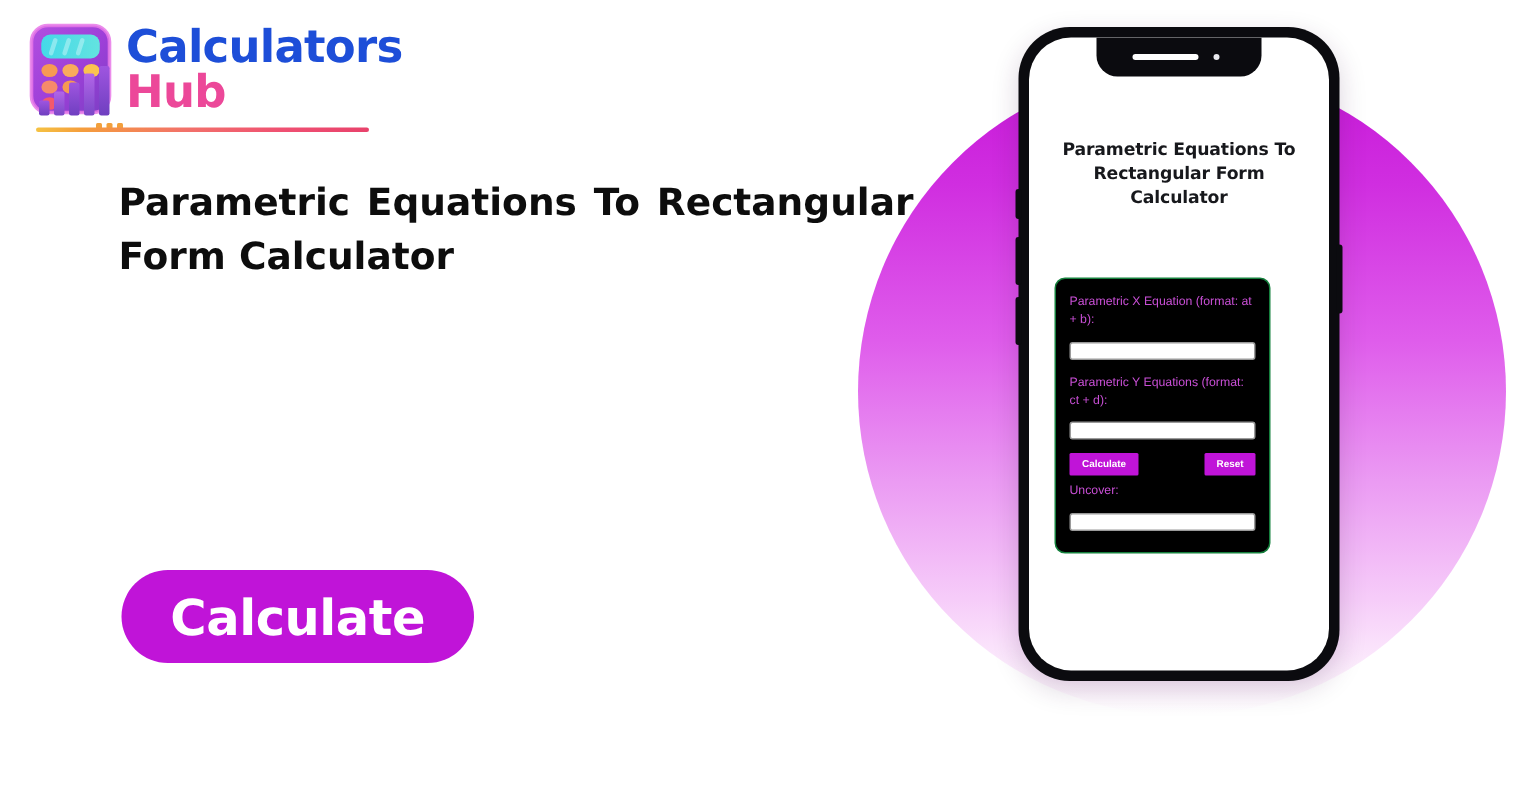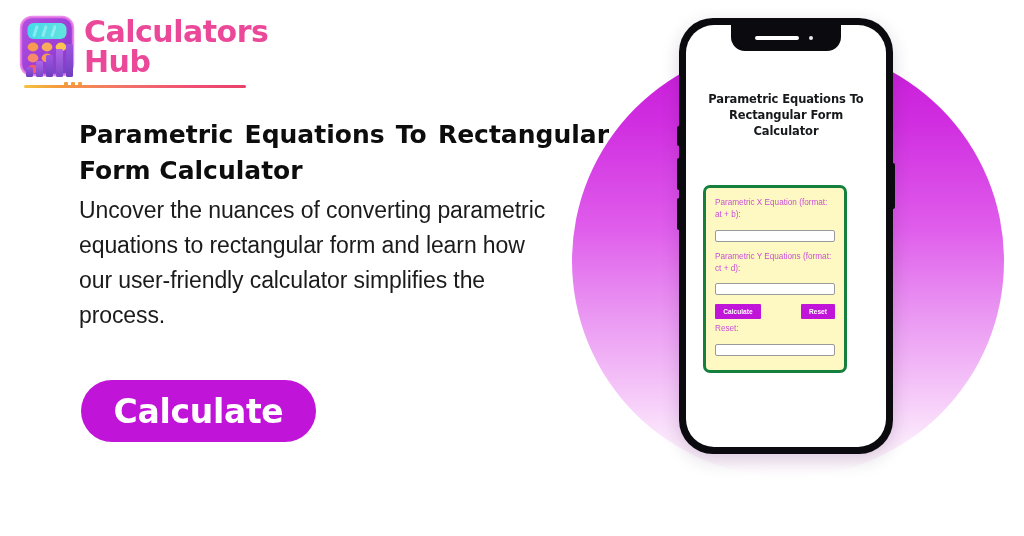--- a/index.html
+++ b/index.html
@@ -23,21 +23,21 @@
     position: absolute; left: 0px; top: 2px;
     width: 62px; height: 68px;
   }
   .logo-text {
     position: absolute; left: 66px; top: 0px;
     width: 186px; height: 70px;
   }
   .logo-line1 {
     position: absolute; left: 0; top: 2px;
     font-size: 30px; font-weight: 700; letter-spacing: -0.5px;
-    color: #ec4899;
+    color: #1d4ed8;
     font-family: "DejaVu Sans", sans-serif;
   }
   .logo-line2 {
     position: absolute; left: 0; top: 32px;
     font-size: 30px; font-weight: 700; letter-spacing: -0.5px;
     color: #ec4899;
     font-family: "DejaVu Sans", sans-serif;
   }
   .logo-underline {
     position: absolute; left: 6px; top: 73px;
@@ -147,23 +147,23 @@
     color: #17181c;
     letter-spacing: -0.1px;
   }
 
   
   .calc-card {
     position: absolute; left: 17px; top: 160px;
     width: 144px;
     box-sizing: border-box;
     padding: 9px 9px 14px 9px;
-    border: 3px solid #15803d;
+    border: 1px solid #15803d;
     border-radius: 7px;
-    background: #fef9c3;
+    background: #000000;
   }
   .field-label {
     font-size: 8.2px; line-height: 12px;
     color: #c94fd6;
     font-family: "Liberation Sans", sans-serif;
     margin-bottom: 3px;
   }
   .field-input {
     width: 100%; height: 12px;
     box-sizing: border-box;
@@ -263,21 +263,20 @@
     </div>
     <div class="logo-dots">
         <i></i>
         <i></i>
         <i></i>
       </div>
     <div class="logo-underline"></div>
   </div>
 
   <h1 class="headline">Parametric Equations To Rectangular Form Calculator</h1>
-  <p class="subtext">Uncover the nuances of converting parametric equations to rectangular form and learn how our user-friendly calculator simplifies the process.</p>
 
   <button class="cta">Calculate</button>
 
   <div class="blob"></div>
 
   <div class="phone">
     <div class="side-btn btn-silence"></div>
     <div class="side-btn btn-volup"></div>
     <div class="side-btn btn-voldn"></div>
     <div class="side-btn btn-power"></div>
@@ -295,19 +294,19 @@
         <input class="field-input" type="text" value="" style="">
 
         <div class="field-label">Parametric Y Equations (format: ct + d):</div>
         <input class="field-input" type="text" value="" style="">
 
         <div class="btn-row">
           <button class="mini-btn calc">Calculate</button>
           <button class="mini-btn reset">Reset</button>
         </div>
 
-        <div class="result-label">Reset:</div>
+        <div class="result-label">Uncover:</div>
         <input class="result-input" type="text" readonly="" value="" style="">
       </div>
     </div>
   </div>
 
 </div>
 
 </body></html>

